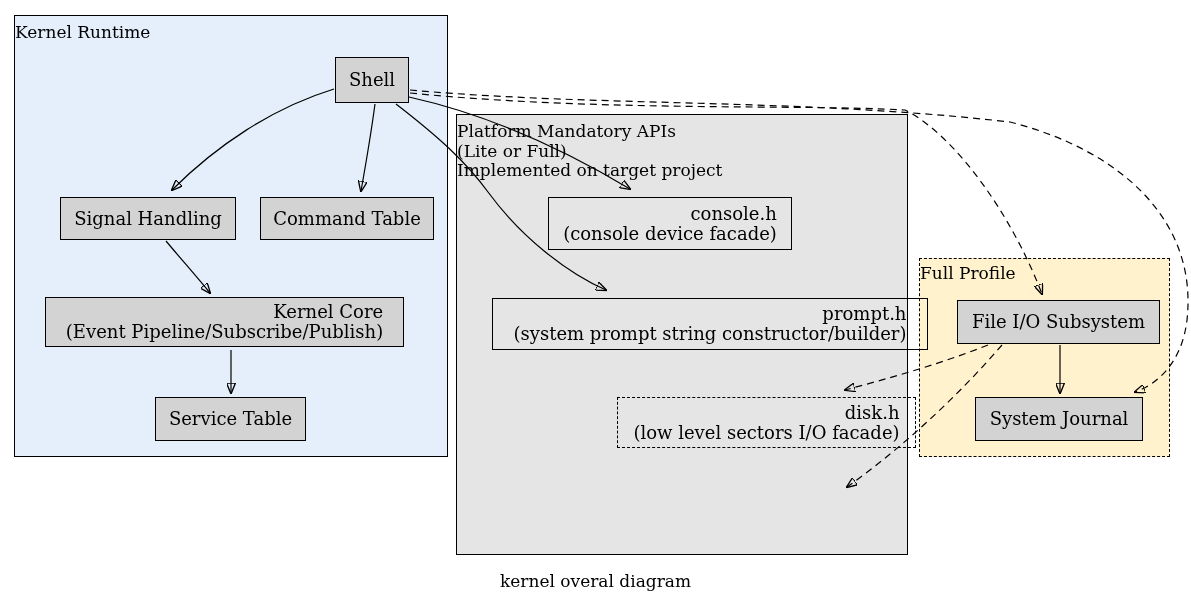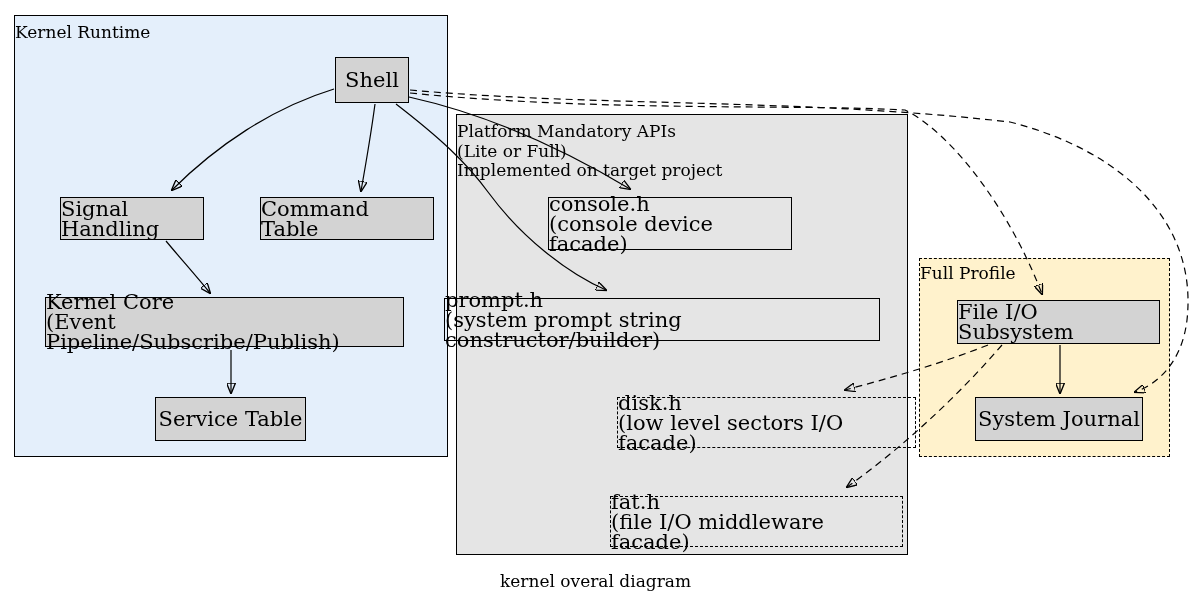--- a/index.html
+++ b/index.html
@@ -18,21 +18,21 @@
   #cluster-platform{
     left:456px;top:114px;width:452px;height:441px;
     background:#e5e5e5;border:1px solid #000;padding-top:7px;
   }
   #cluster-full-profile{
     left:919px;top:258px;width:251px;height:199px;
     background:#FFF2CC;border:1.5px dashed #000;padding-top:5px;
   }
   .node{
     position:absolute;box-sizing:border-box;display:flex;align-items:center;justify-content:center;
-    font-size:21px;line-height:20px;text-align:left;
+    font-size:18px;line-height:20px;text-align:right;
   }
   .node .lbl{white-space:pre-line;}
   .gray{background:#D3D3D3;border:1px solid #000;}
   .plain{background:transparent;border:1px solid #000;}
   .dashedbox{background:transparent;border:1.5px dashed #000;}
   #edge-layer{position:absolute;left:0;top:0;width:1191px;height:604px;pointer-events:none;}
   #edge-layer path{fill:none;stroke:#000;stroke-width:1.2px;}
   #edge-layer path.dashed{stroke-dasharray:7 5;}
   #caption{
     position:absolute;left:0;top:571px;width:1191px;text-align:center;font-size:17px;
@@ -70,49 +70,45 @@
     <path d="M 166,241 C 181,259 197,277 210,293" marker-end="url(#arrow)"></path>
     <path d="M 231,350 L 231,393" marker-end="url(#arrow)"></path>
     <path d="M 1060,345 L 1060,393" marker-end="url(#arrow)"></path>
     <path class="dashed" d="M 988,345 C 940,364 890,378 845,390" marker-end="url(#arrow)"></path>
     <path class="dashed" d="M 1002,345 C 958,396 902,448 847,487" marker-end="url(#arrow)"></path>
   </svg>
 
   <div class="node gray" style="left:335px;top:57px;width:74px;height:46px">
     <span class="lbl">Shell</span>
   </div>
-  <div class="node gray" style="left:60px;top:197px;width:144px;height:43px">
+  <div class="node gray" style="left:60px;top:197px;width:176px;height:43px">
     <span class="lbl">Signal Handling</span>
   </div>
   <div class="node gray" style="left:260px;top:197px;width:174px;height:43px">
     <span class="lbl">Command Table</span>
   </div>
   <div class="node gray" style="left:45px;top:297px;width:359px;height:50px">
     <span class="lbl">Kernel Core
 (Event Pipeline/Subscribe/Publish)</span>
   </div>
   <div class="node gray" style="left:155px;top:397px;width:151px;height:44px">
     <span class="lbl">Service Table</span>
   </div>
 
   <div class="node plain" style="left:548px;top:197px;width:244px;height:53px">
     <span class="lbl">console.h
 (console device facade)</span>
   </div>
-  <div class="node plain" style="left:444px;top:298px;width:436px;height:43px">
+  <div class="node plain" style="left:492px;top:298px;width:436px;height:52px">
     <span class="lbl">prompt.h
 (system prompt string constructor/builder)</span>
   </div>
   <div class="node dashedbox" style="left:617px;top:397px;width:299px;height:51px">
     <span class="lbl">disk.h
 (low level sectors I/O facade)</span>
-  </div>
-  <div class="node dashedbox" style="left:610px;top:496px;width:293px;height:51px">
-    <span class="lbl">fat.h
-(file I/O middleware facade)</span>
   </div>
 
   <div class="node gray" style="left:957px;top:300px;width:203px;height:44px">
     <span class="lbl">File I/O Subsystem</span>
   </div>
   <div class="node gray" style="left:975px;top:397px;width:168px;height:44px">
     <span class="lbl">System Journal</span>
   </div>
 
   <div id="caption">kernel overal diagram</div>

